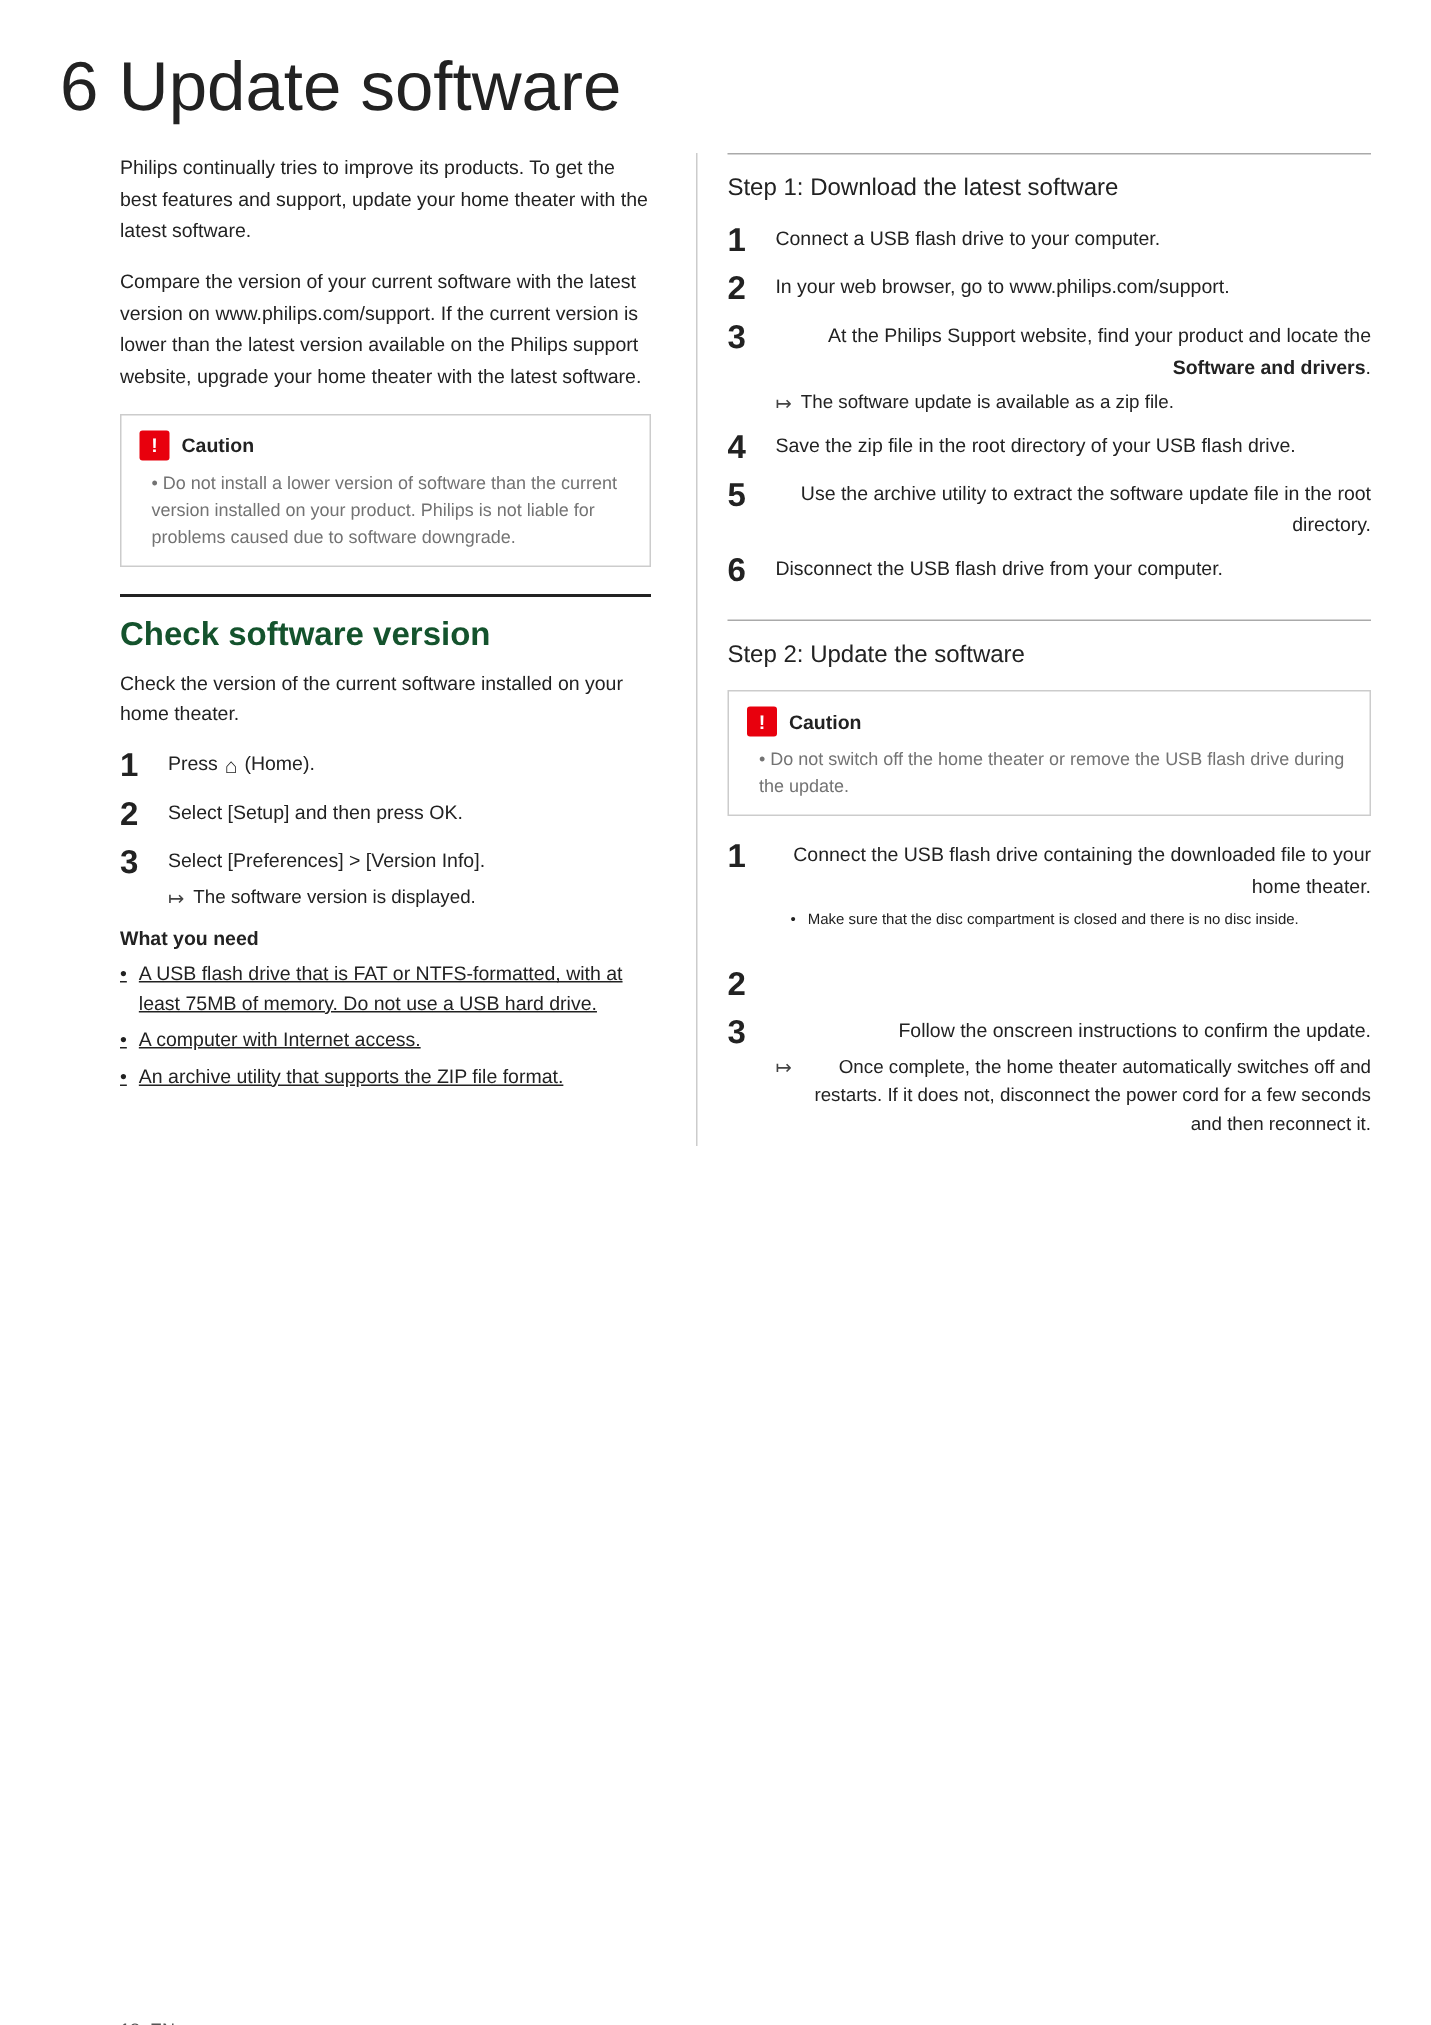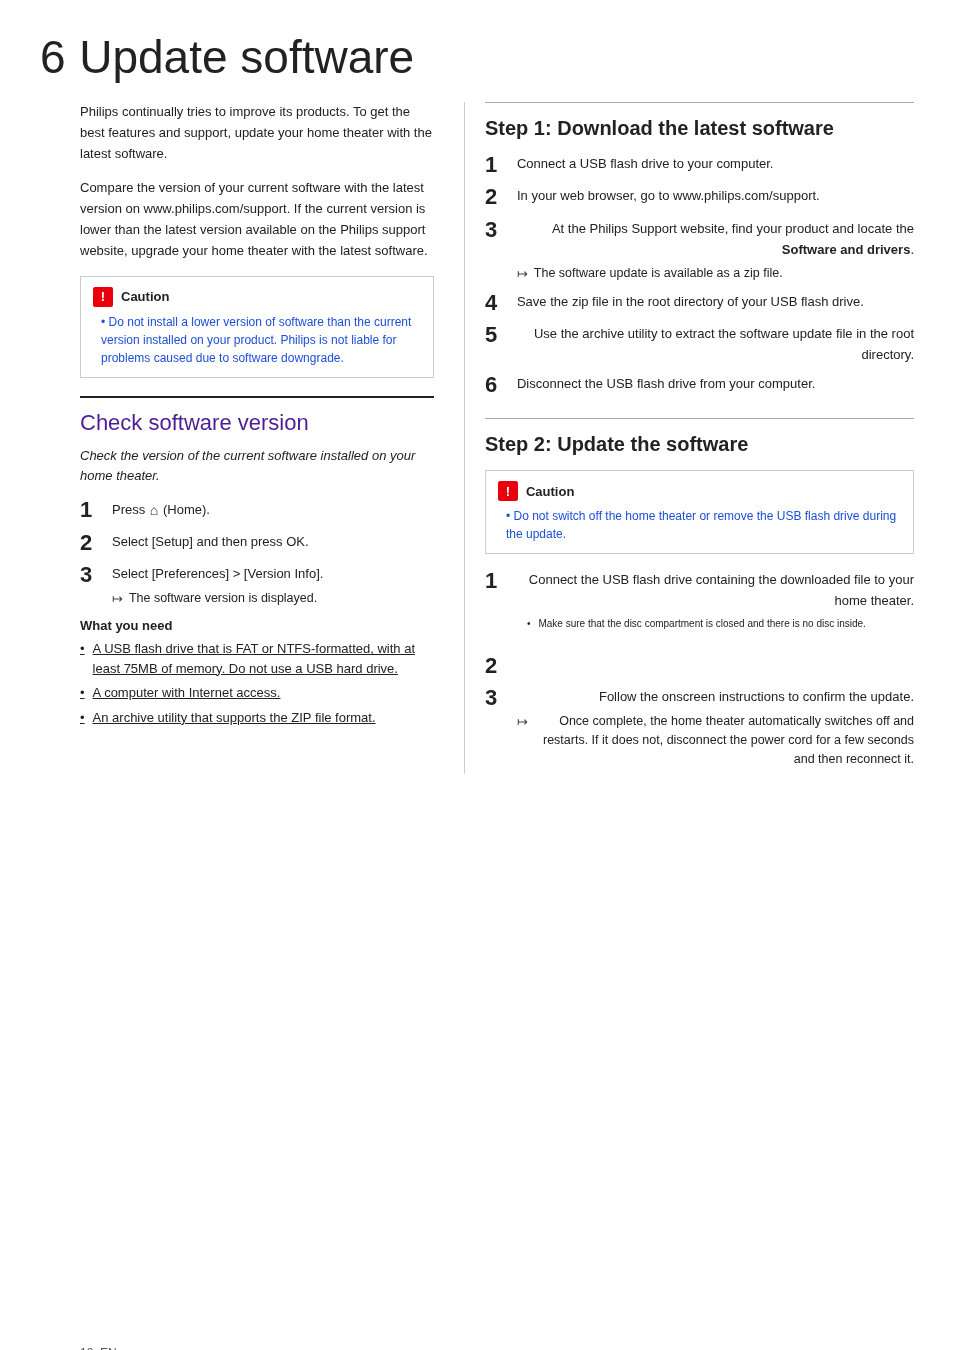--- a/index.html
+++ b/index.html
@@ -59,42 +59,41 @@
       color: white;
       font-weight: bold;
       font-size: 13px;
       border-radius: 2px;
       margin-right: 8px;
       flex-shrink: 0;
     }
     .caution-text {
       font-size: 12px;
       line-height: 1.5;
-      color: #1d4ed8;
+      color: #737373;
     }
     .caution-text ul {
       list-style: none;
       padding-left: 8px;
     }
     .caution-text ul li::before {
       content: "• ";
     }
     .section-title {
       font-size: 22px;
-      font-weight: normal;
-      color: #4c1d95;
+      font-weight: bold;
+      color: #14532d;
       margin: 18px 0 10px 0;
       padding-top: 12px;
       border-top: 2px solid #222;
     }
     .section-subtitle {
       font-size: 13px;
       line-height: 1.6;
       margin-bottom: 10px;
-      font-style: italic;
     }
     .numbered-list {
       list-style: none;
       padding: 0;
       margin: 0;
     }
     .numbered-list > li {
       display: flex;
       align-items: flex-start;
       margin-bottom: 6px;
@@ -145,22 +144,22 @@
       font-size: 13px;
       line-height: 1.5;
       text-decoration: underline;
     }
     .bullet-list li::before {
       content: "•";
       margin-right: 8px;
       flex-shrink: 0;
     }
     .step-header {
-      font-size: 20px;
-      font-weight: bold;
+      font-size: 16px;
+      font-weight: normal;
       color: #222;
       margin: 0 0 12px 0;
       padding-top: 14px;
       border-top: 1px solid #aaa;
     }
     .bold { font-weight: bold; }
     .sub-bullet-list {
       list-style: none;
       padding-left: 10px;
       margin-top: 4px;

